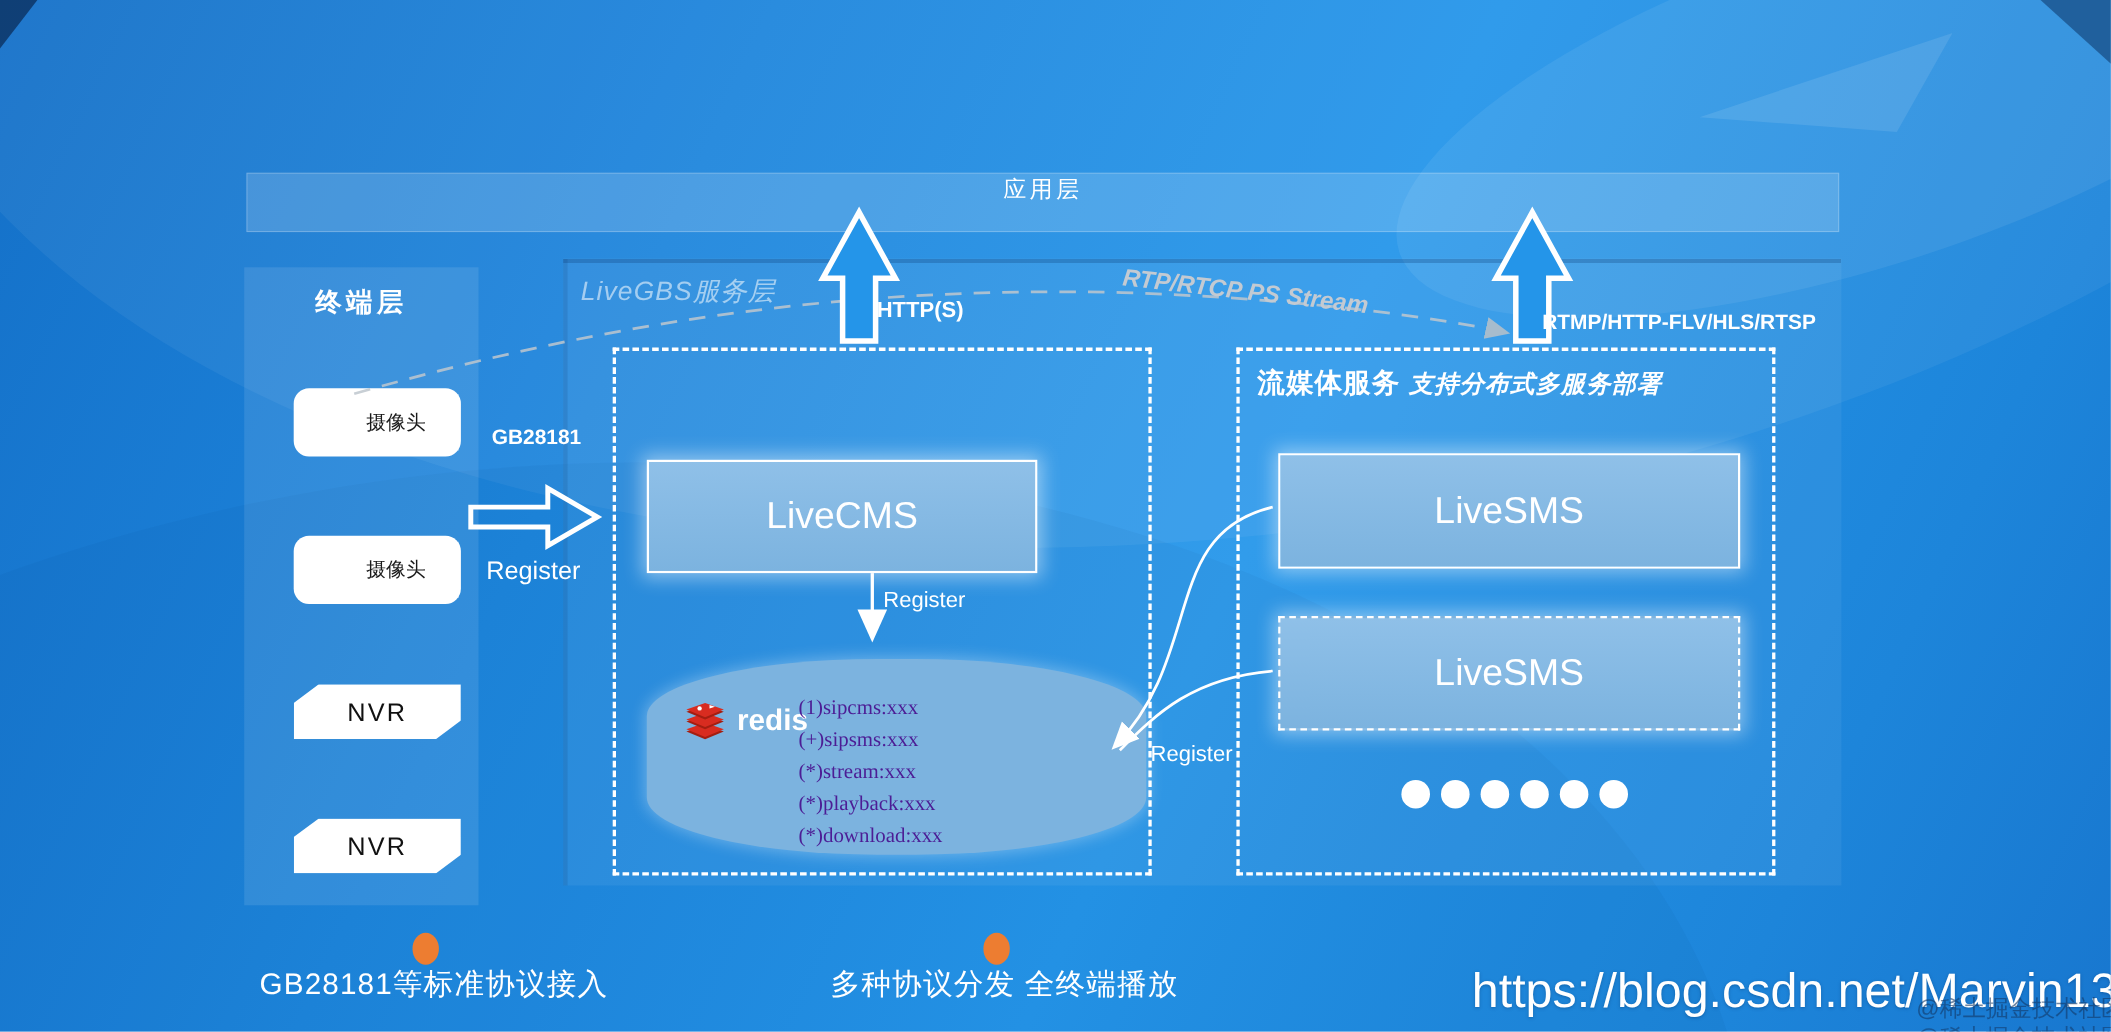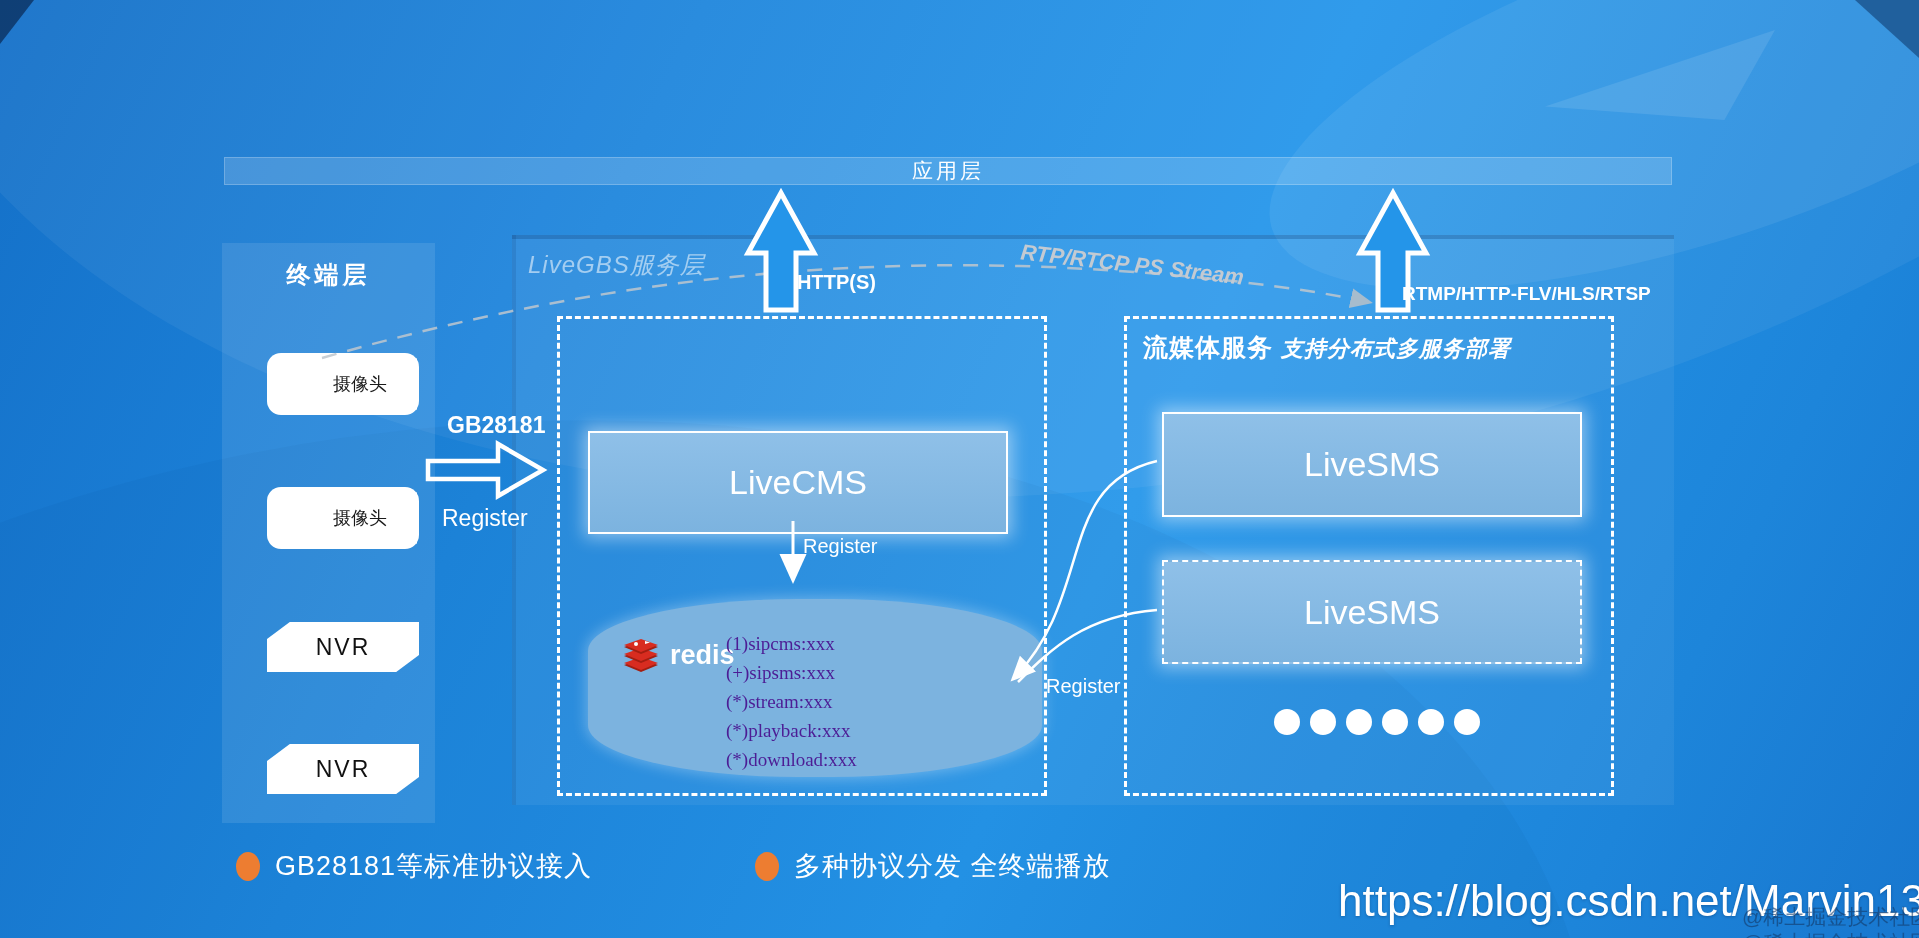--- a/index.html
+++ b/index.html
@@ -17,23 +17,23 @@
   .swoosh3{width:900px;height:300px;left:1250px;top:-60px;border-radius:50%;
     background:rgba(255,255,255,0.07);transform:rotate(-18deg);}
   .corner-tl{left:0;top:0;width:0;height:0;border-top:44px solid rgba(13,53,102,0.85);
     border-right:34px solid transparent;}
   .corner-tr{right:0;top:0;width:0;height:0;border-top:58px solid rgba(13,53,102,0.55);
     border-left:64px solid transparent;}
   .tail{left:1545px;top:30px;width:230px;height:90px;background:rgba(255,255,255,0.10);
     clip-path:polygon(0 85%,100% 0,78% 100%);}
 
   
-  .app-bar{left:224px;top:157px;width:1448px;height:28px;
+  .app-bar{left:224px;top:157px;width:1448px;height:54px;
     background:rgba(255,255,255,0.16);border:1px solid rgba(255,255,255,0.22);
-    box-sizing:border-box;display:flex;align-items:center;justify-content:center;
+    box-sizing:border-box;display:flex;justify-content:center;
     color:#fff;font-size:21px;letter-spacing:3px;}
 
   
   .terminal-panel{left:222px;top:243px;width:213px;height:580px;
     background:rgba(255,255,255,0.10);}
   .terminal-title{margin-top:16px;text-align:center;font-size:24px;font-weight:bold;
     color:#fff;letter-spacing:4px;}
   .camera{left:45px;width:150px;height:62px;}
   .camera-body{position:absolute;left:0;top:0;width:118px;height:62px;background:#fff;
     border-radius:14px;display:flex;align-items:center;justify-content:center;
@@ -57,48 +57,48 @@
   .sip-box{left:45px;}
   .sms-box{left:612px;}
   .box-title{left:16px;top:12px;font-size:25px;font-weight:bold;color:#fff;
     letter-spacing:1px;white-space:nowrap;}
   .box-subtitle{font-style:italic;font-size:22px;letter-spacing:1px;}
 
   .service-node{background:linear-gradient(180deg,#8fc0e8,#7cb3df);
     border:2px solid #fff;box-sizing:border-box;display:flex;align-items:center;
     justify-content:center;color:#fff;font-size:34px;
     box-shadow:0 0 16px 4px rgba(255,255,255,0.45);}
-  .node-cms{left:28px;top:112px;width:420px;height:103px;}
+  .node-cms{left:28px;top:99px;width:355px;height:103px;}
   .node-sms1{left:35px;top:93px;width:420px;height:105px;}
   .node-sms2{left:35px;top:241px;width:420px;height:104px;border-style:dashed;}
 
   .redis-cyl{left:28px;top:280px;width:419px;height:178px;background:#7cb3df;
     border-radius:210px/52px;box-shadow:0 0 14px 2px rgba(255,255,255,0.30);padding-left:35px;}
   .redis-brand{left:32px;top:36px;display:flex;align-items:center;}
   .redis-word{color:#fff;font-size:27px;font-weight:bold;margin-left:8px;}
   .redis-list{left:138px;top:30px;color:#4c1d95;font-size:19px;line-height:29px;
     white-space:pre-line;font-family:Liberation Serif, serif;}
 
   .dots{left:142px;top:390px;display:flex;}
   .dot{width:26px;height:26px;border-radius:50%;background:#fff;margin:0 5px;}
 
   
   .conn-label{color:#fff;font-weight:bold;white-space:nowrap;}
   .lbl-http{left:797px;top:271px;font-size:20px;}
   .lbl-rtmp{left:1402px;top:283px;font-size:19px;}
   .lbl-rtp{left:1020px;top:252px;font-size:22px;font-style:italic;font-weight:bold;
     color:#c3cad2;transform:rotate(6.5deg);white-space:nowrap;}
-  .lbl-gb{left:447px;top:412px;font-size:23px;}
+  .lbl-gb{left:447px;top:388px;font-size:19px;}
   .lbl-gb-reg{left:442px;top:505px;font-size:23px;font-weight:normal;}
   .lbl-reg-down{left:803px;top:535px;font-size:20px;font-weight:normal;}
   .lbl-reg-curve{left:1046px;top:675px;font-size:20px;font-weight:normal;}
 
   
   .feature{display:flex;align-items:center;color:#fff;font-size:27px;
-    white-space:nowrap;letter-spacing:1px;}
+    white-space:nowrap;letter-spacing:1px;flex-direction:column;}
   .bullet{width:24px;height:29px;border-radius:50%;background:#ED7D31;
     margin-right:15px;flex:0 0 auto;}
   .f1{left:236px;top:848px;} .f2{left:755px;top:848px;} .f3{left:1278px;top:848px;}
 
   
   .wm-url{left:1338px;top:876px;font-size:44px;color:#fff;white-space:nowrap;
     text-shadow:0 1px 3px rgba(0,40,90,0.35);}
   .wm-tag{left:1742px;top:903px;font-size:21px;color:rgba(18,56,104,0.60);
     white-space:nowrap;}
   .wm-tag2{left:1742px;top:929px;font-size:21px;color:rgba(18,56,104,0.55);

